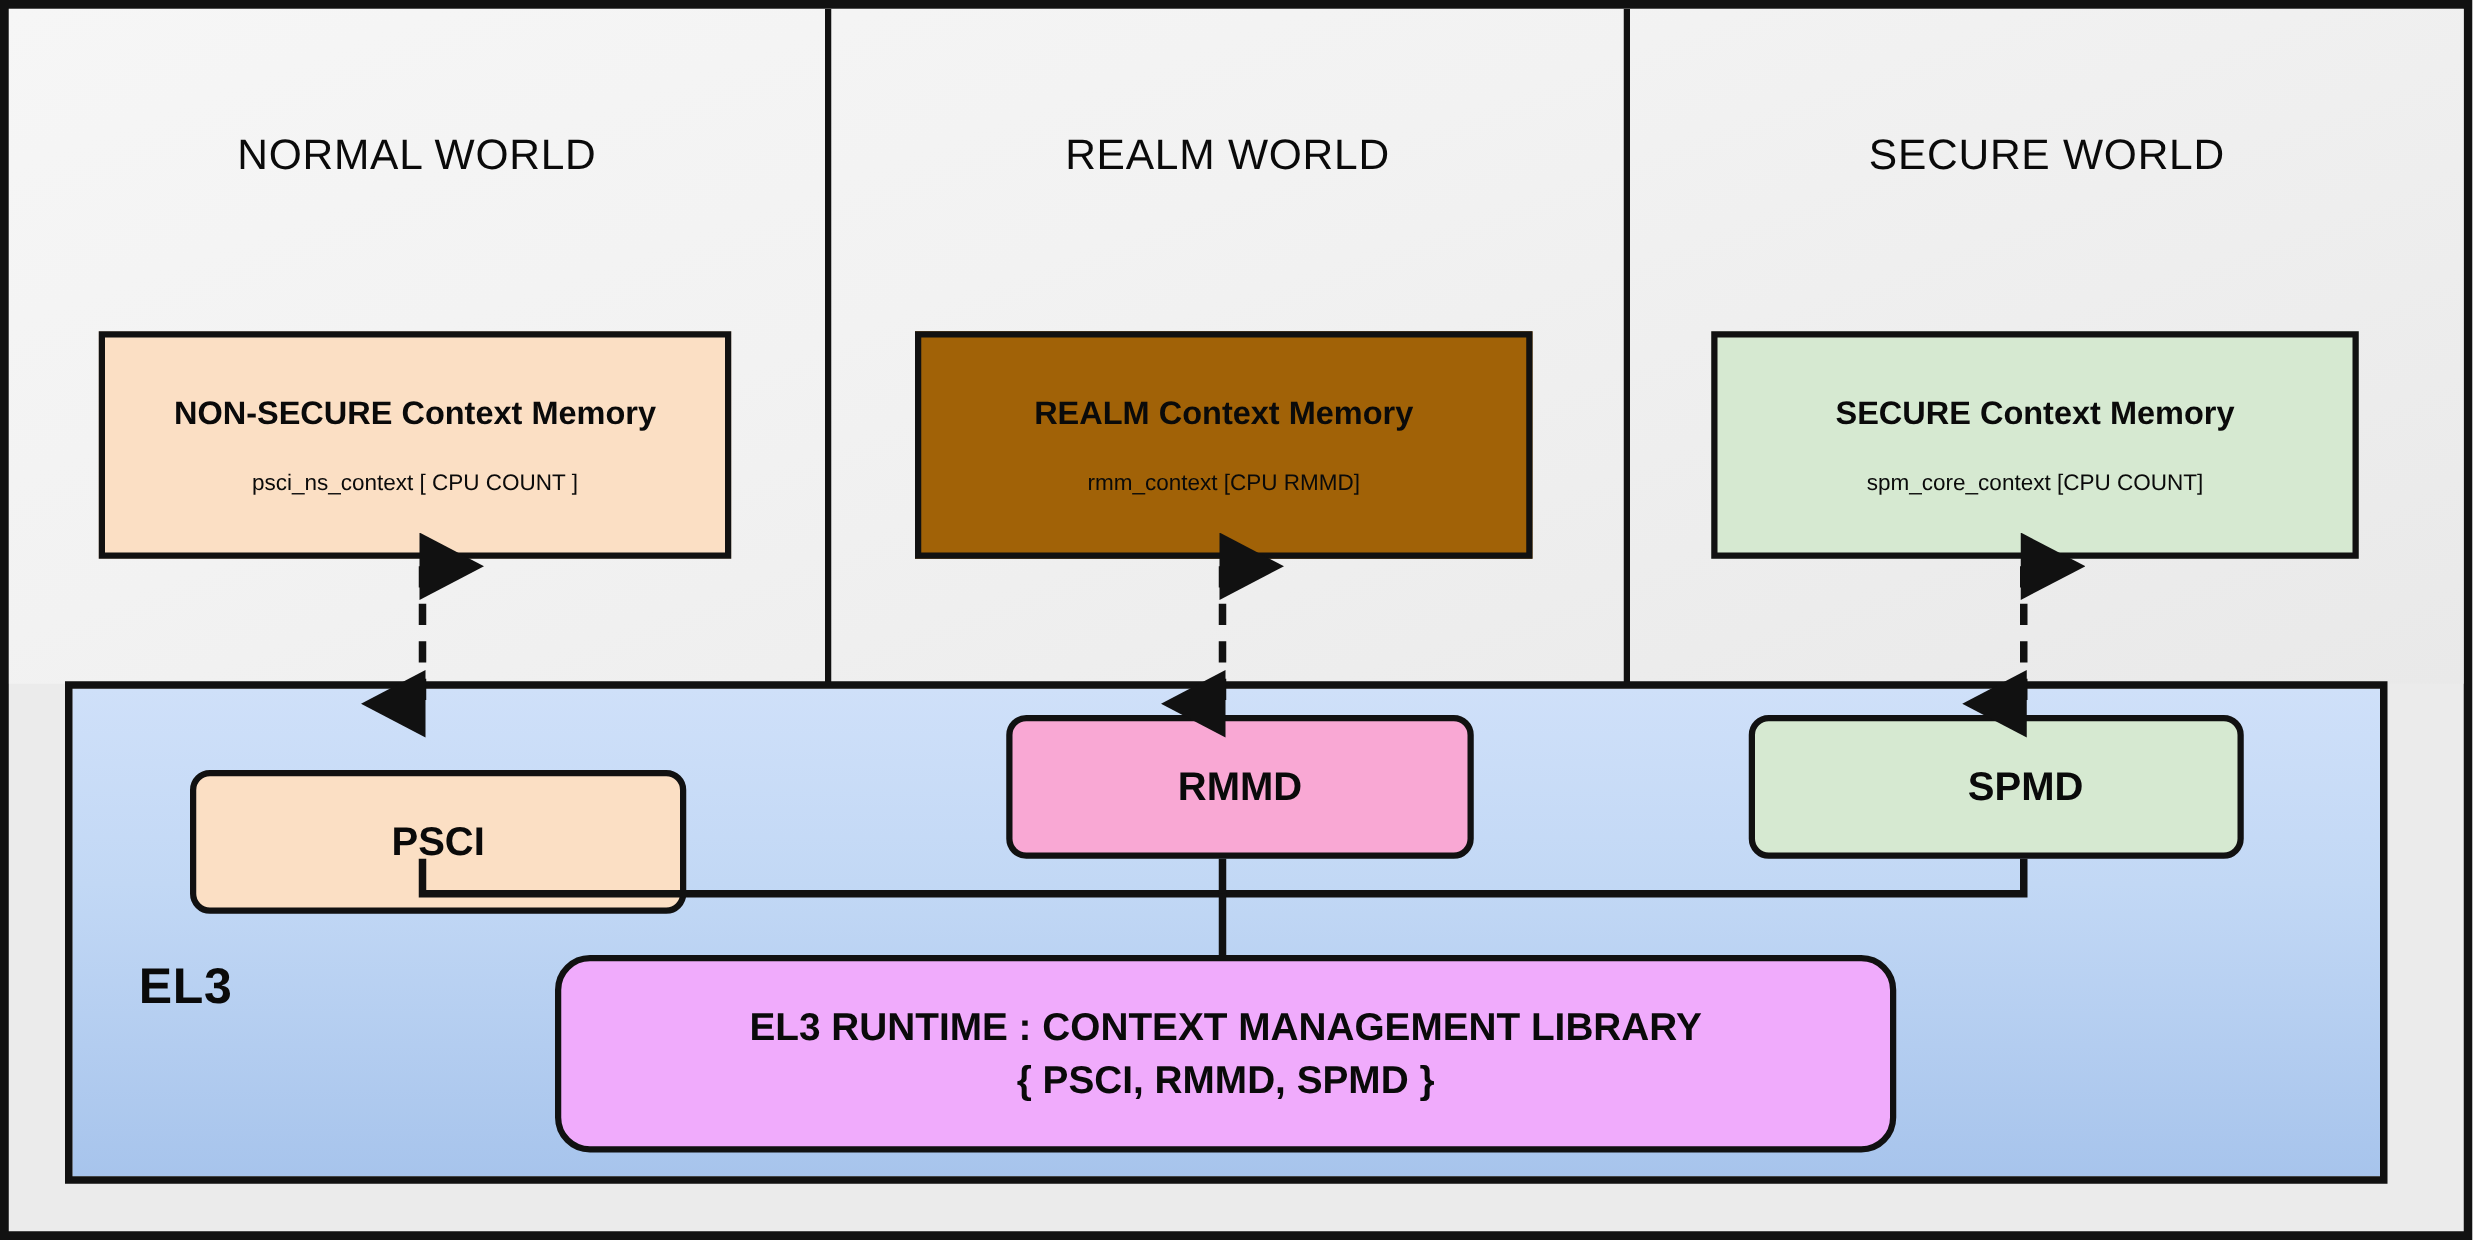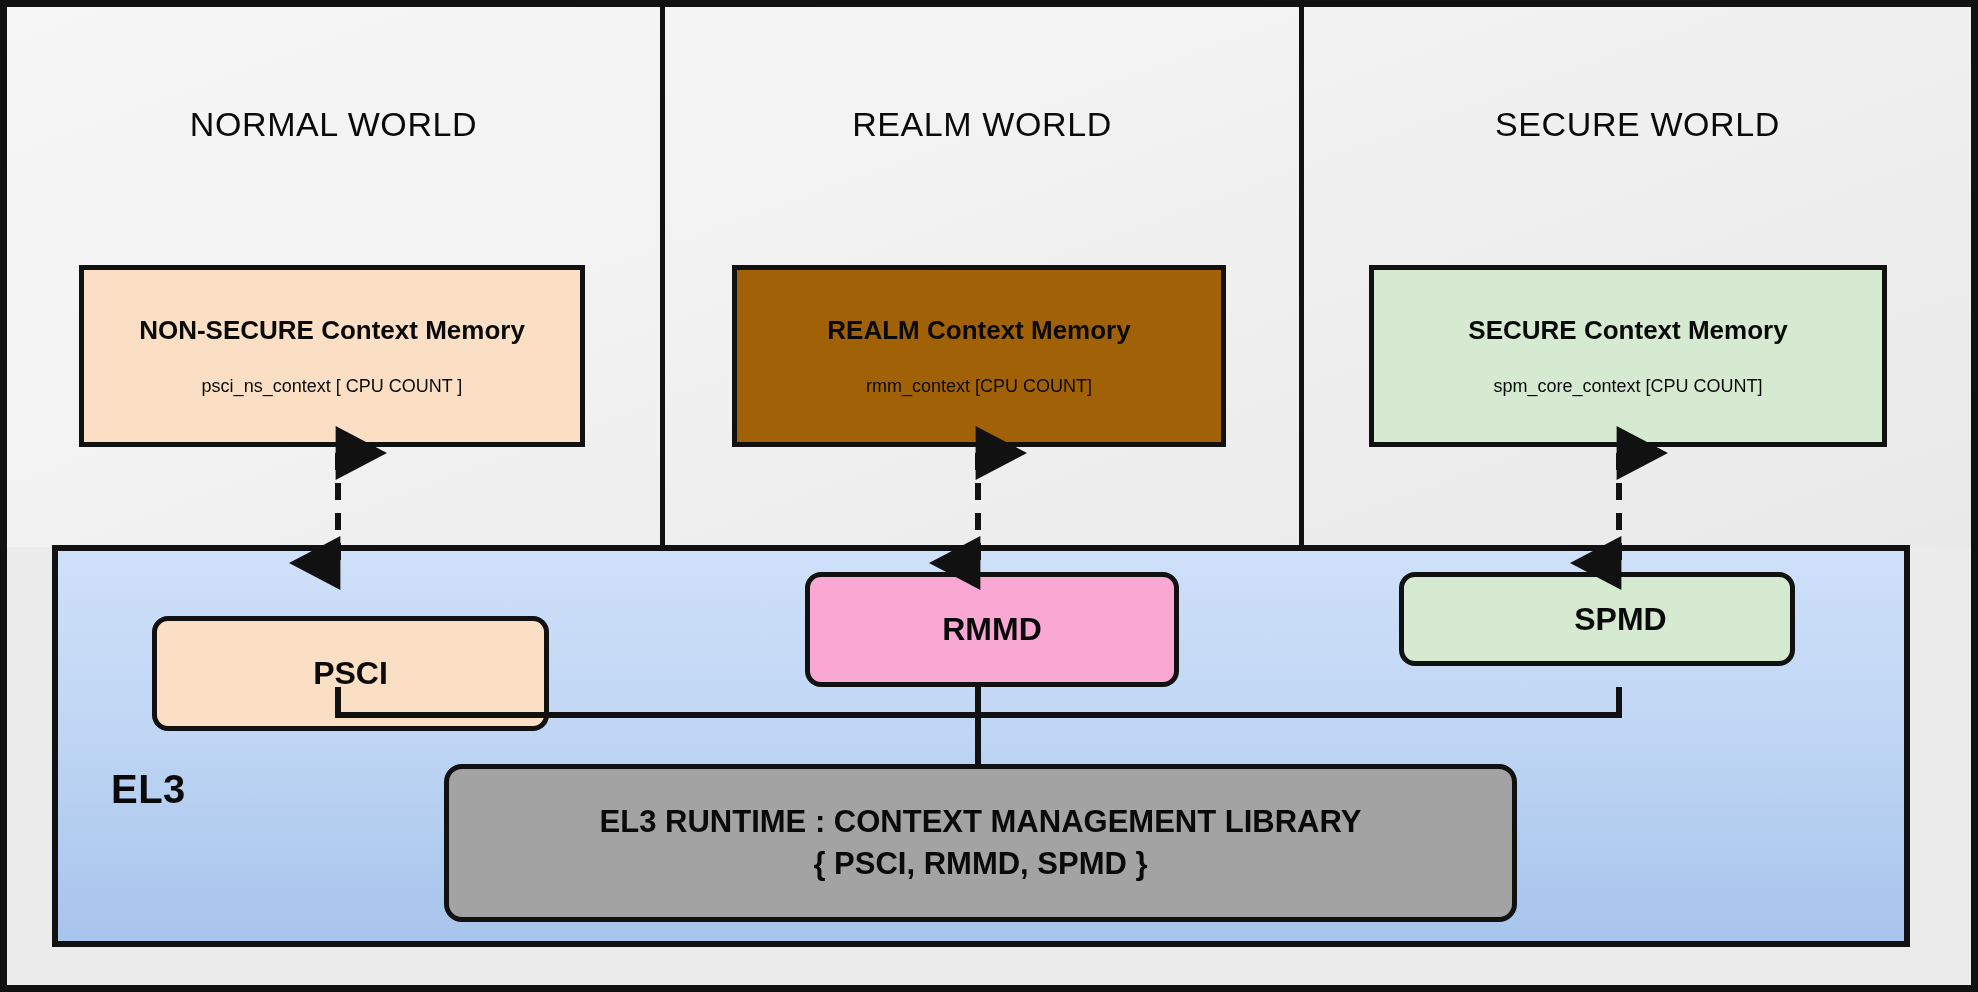--- a/index.html
+++ b/index.html
@@ -105,22 +105,22 @@
     font-size: 32px;
     font-weight: bold;
     color: #0a0a0a;
   }
 
   
   #runtime-box {
     position: absolute;
     box-sizing: border-box;
     border: 5px solid #111111;
-    border-radius: 18px;
-    background: #a3a3a3;
+    border-radius: 28px;
+    background: #f0abfc;
     display: flex;
     flex-direction: column;
     align-items: center;
     justify-content: center;
     text-align: center;
   }
   #runtime-box .line {
     font-size: 31px;
     font-weight: bold;
     color: #0a0a0a;
@@ -158,41 +158,41 @@
     </div>
   </div>
 
   <div class="ctx-box" style="left:72px; top:258px; width:506px; height:182px; background:#fbdfc4;">
     <div class="ctx-title">NON-SECURE Context Memory</div>
     <div class="ctx-sub">psci_ns_context  [ CPU COUNT ]</div>
   </div>
 
   <div class="ctx-box" style="left:725px; top:258px; width:494px; height:182px; background:#a16207;">
     <div class="ctx-title">REALM Context Memory</div>
-    <div class="ctx-sub">rmm_context [CPU COUNT]</div>
+    <div class="ctx-sub">rmm_context [CPU RMMD]</div>
   </div>
 
   <div class="ctx-box" style="left:1362px; top:258px; width:518px; height:182px; background:#d6e9d1;">
     <div class="ctx-title">SECURE Context Memory</div>
     <div class="ctx-sub">spm_core_context  [CPU COUNT]</div>
   </div>
 
   <div id="el3-panel" style="left:45px; top:538px; width:1858px; height:402px;"></div>
 
   <div id="el3-label" style="left:104px; top:760px;">EL3</div>
 
   <div class="disp-box" style="left:145px; top:565px; width:397px; height:115px; background:#fbdfc4;margin-top:44px;">
     <span>PSCI</span>
   </div>
 
   <div class="disp-box" style="left:798px; top:565px; width:374px; height:115px; background:#f9a8d4;">
     <span>RMMD</span>
   </div>
 
-  <div class="disp-box" style="left:1392px; top:565px; width:396px; height:94px; background:#d6e9d1;padding-left:47px;">
+  <div class="disp-box" style="left:1392px; top:565px; width:396px; height:115px; background:#d6e9d1;padding-left:47px;">
     <span>SPMD</span>
   </div>
 
   <div id="runtime-box" style="left:437px; top:757px; width:1073px; height:158px;">
     <div class="line">EL3 RUNTIME : CONTEXT MANAGEMENT LIBRARY</div>
     <div class="line">{ PSCI, RMMD, SPMD }</div>
   </div>
 
   <svg id="connectors" viewBox="0 0 1978 992" xmlns="http://www.w3.org/2000/svg">
     <defs>

